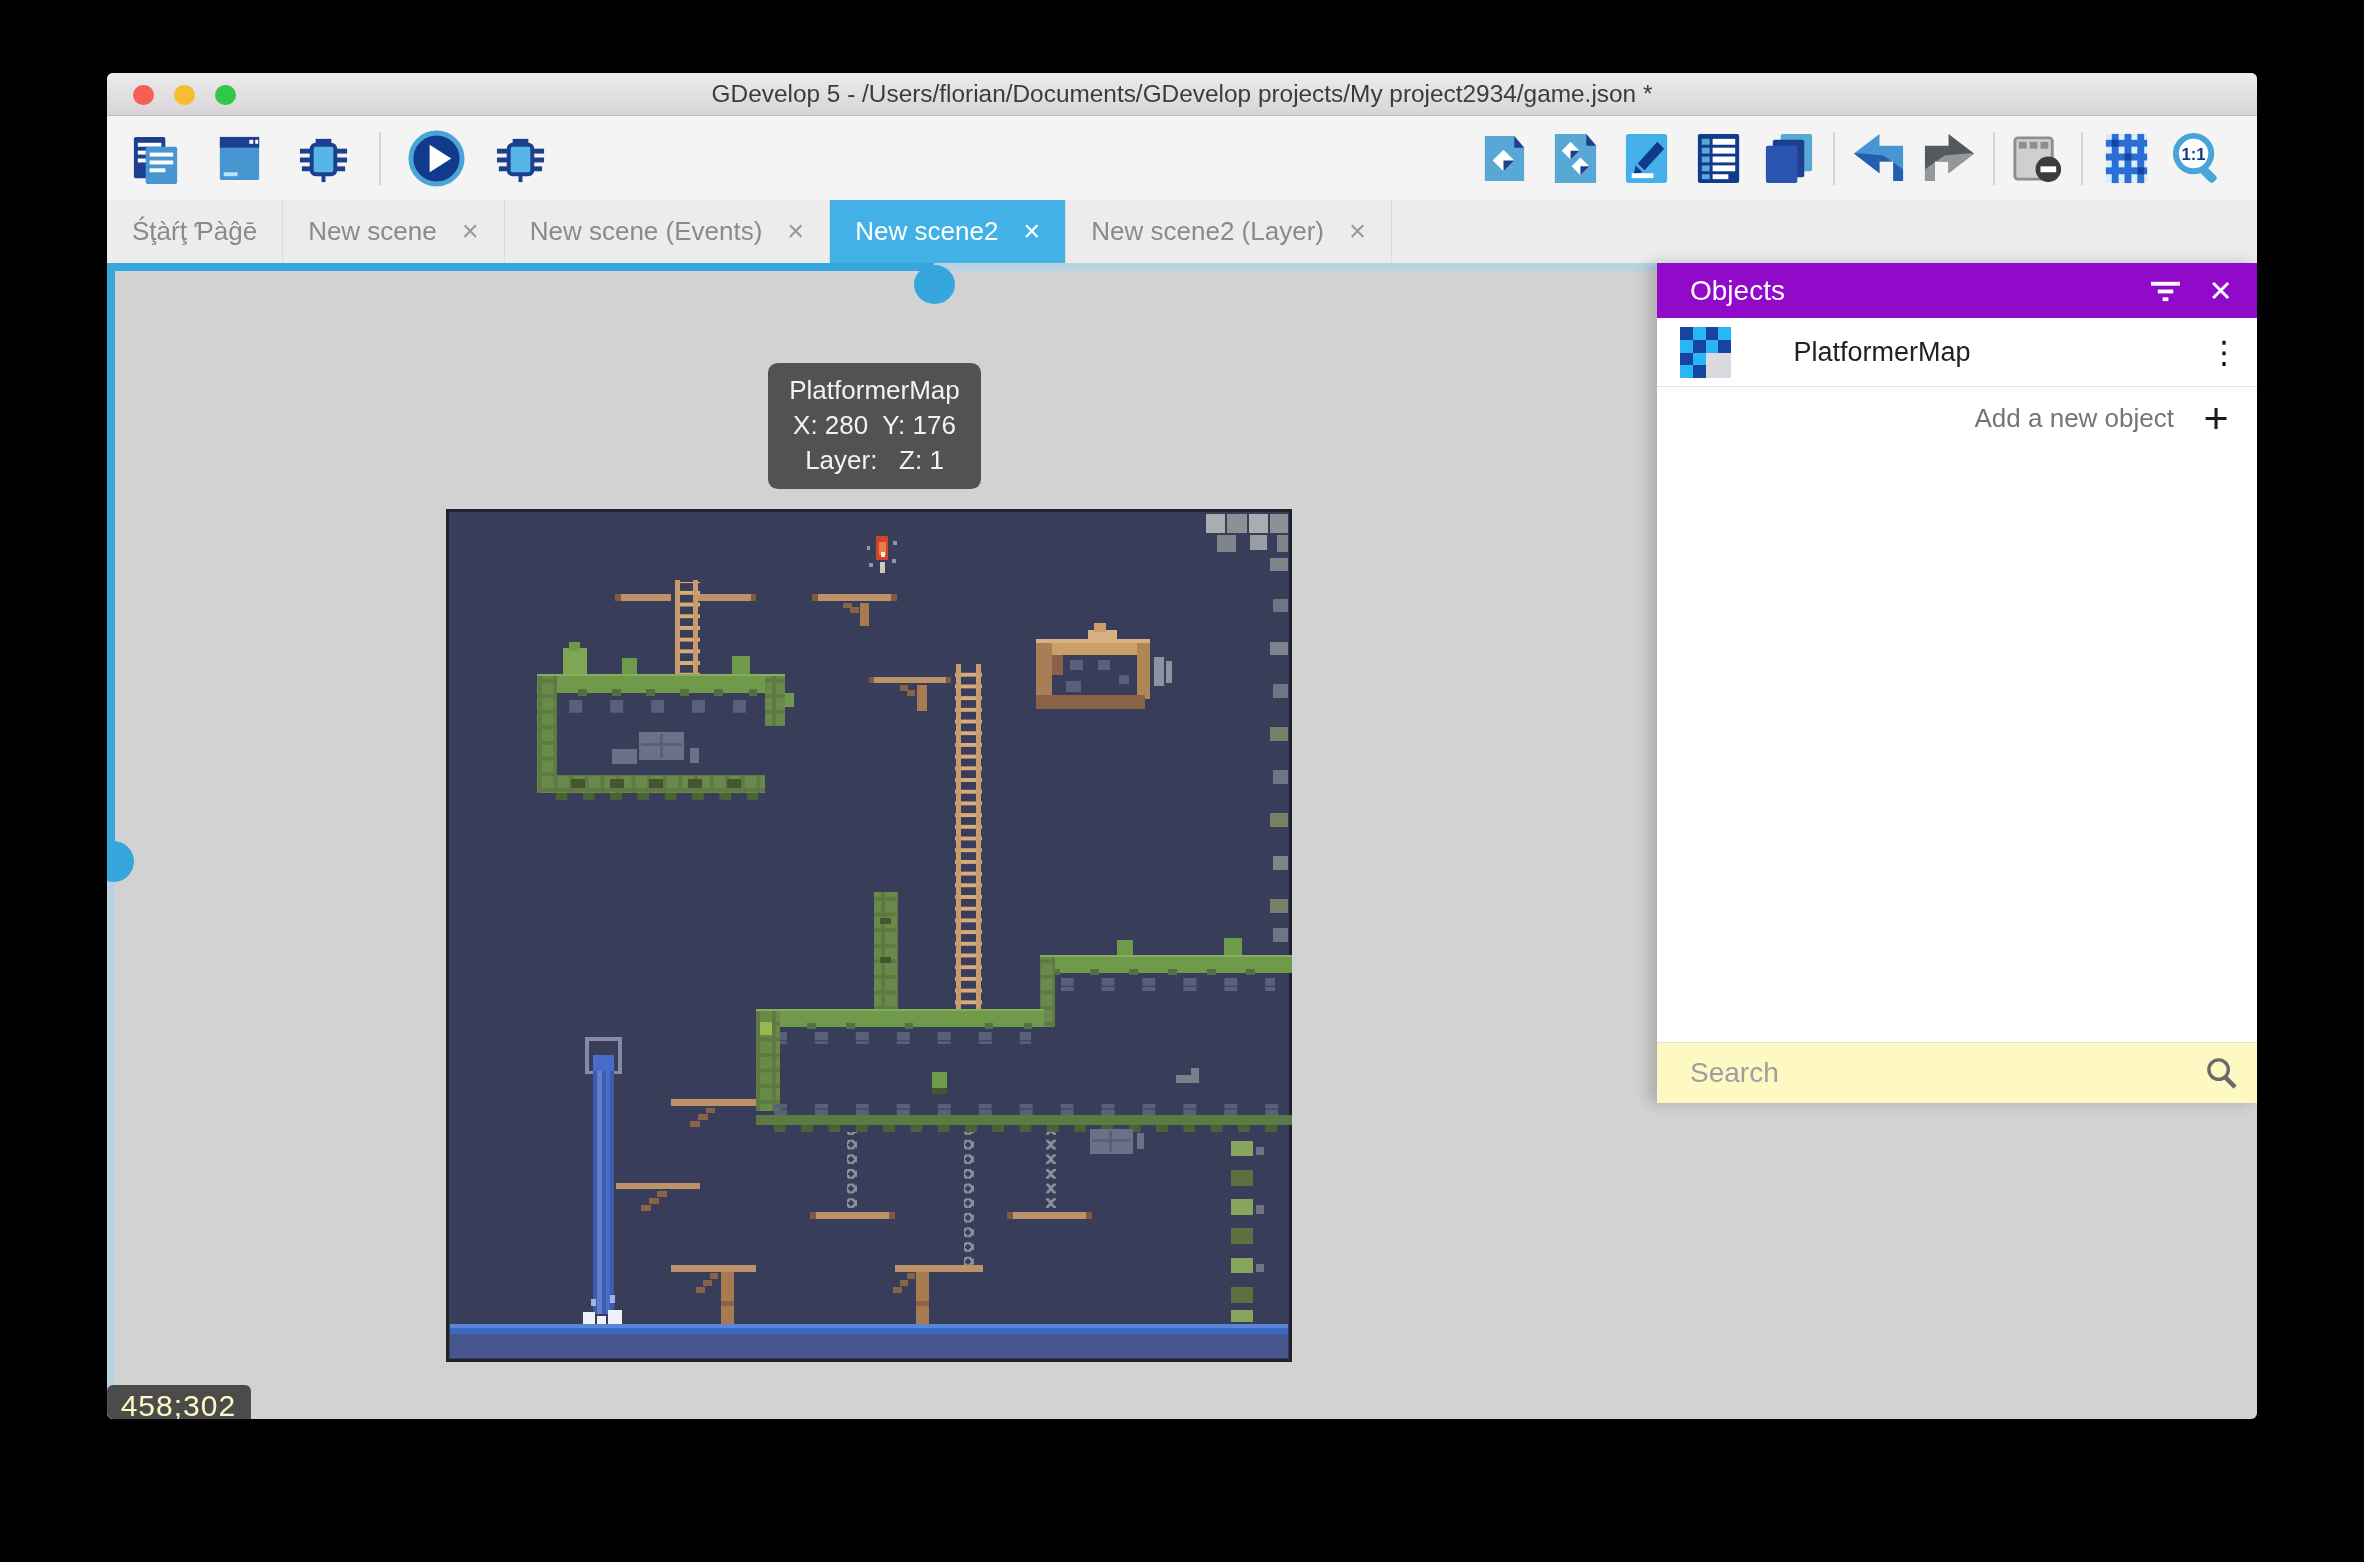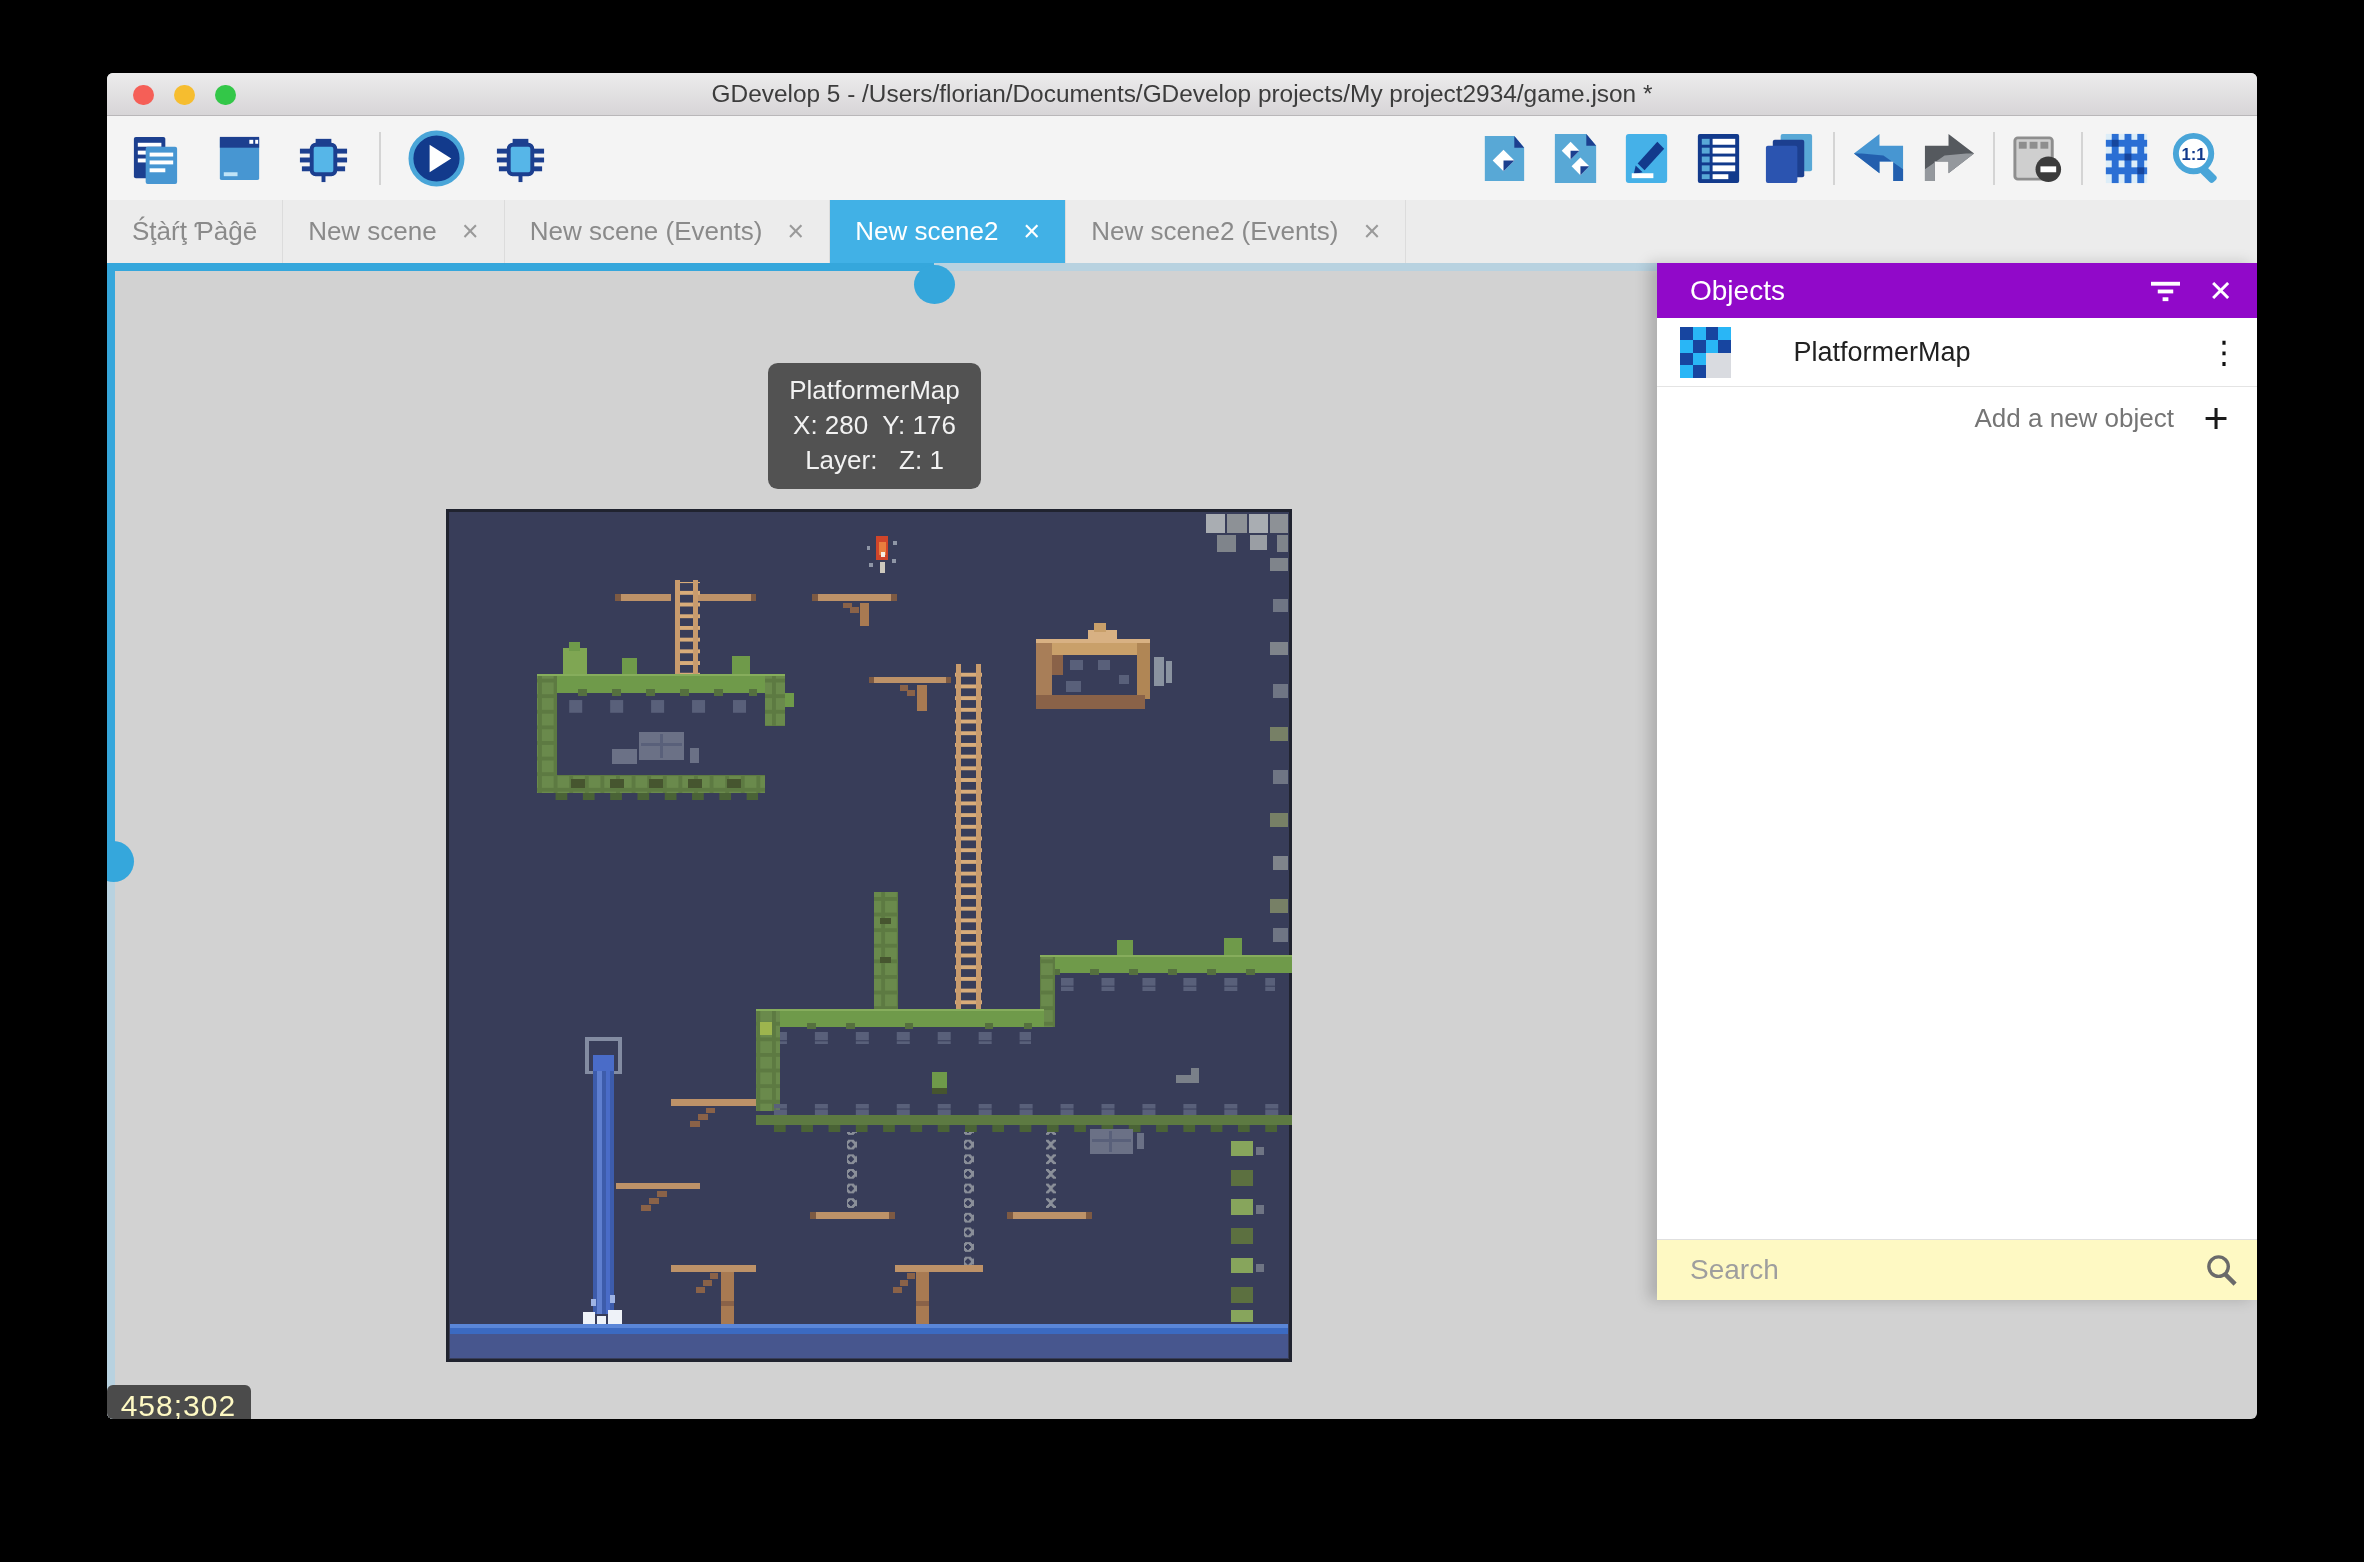--- a/index.html
+++ b/index.html
@@ -42,21 +42,21 @@
   .vscroll .knob{position:absolute;left:-13.7px;top:570px;width:41px;height:41px;border-radius:50%;background:#35a7dc;}
   .map-wrap{position:absolute;left:339px;top:246px;width:846px;height:853px;}
   
   .tooltip{position:absolute;left:661px;top:100px;width:213px;padding:9.8px 0 11.7px 0;
     background:rgba(72,72,72,.93);border-radius:9.8px;color:#f2f2f2;text-align:center;
     font-size:26px;line-height:35px;}
   .coords-badge{position:absolute;left:0px;top:1102px;min-width:117px;padding:3.9px 13.7px;
     background:#4b4b4b;color:#fef9c3;font-size:30px;font-weight:normal;border-radius:5.9px;
     letter-spacing:1px;margin-top:20px;}
   
-  .panel{position:absolute;left:1550px;top:0;width:601px;height:1037px;background:#fff;
+  .panel{position:absolute;left:1550px;top:0;width:601px;height:840px;background:#fff;
     box-shadow:-7.8px 0 13.7px rgba(0,0,0,.18);}
   .panel-header{position:absolute;left:0;top:0;width:100%;height:55px;background:#9109c9;
     display:flex;align-items:center;}
   .panel-title{color:#fff;font-size:28px;margin-left:33px;flex:1;}
   .ph-icon{width:55px;height:55px;display:flex;align-items:center;justify-content:center;color:#fff;}
   .obj-row{position:absolute;left:0;top:55px;width:100%;height:68px;border-bottom:1px solid #e4e4e4;
     display:flex;align-items:center;}
   .obj-thumb{margin-left:23.4px;width:51px;height:51px;}
   .obj-label{margin-left:62px;font-size:27px;color:#212121;flex:1;}
   .dots{width:68px;text-align:center;font-size:31px;color:#111;letter-spacing:0;}
@@ -252,21 +252,21 @@
     </div>
     <div class="tab">
       <span>New scene (Events)</span>
       <span class="x">×</span>
     </div>
     <div class="tab active">
       <span>New scene2</span>
       <span class="x">×</span>
     </div>
     <div class="tab">
-      <span>New scene2 (Events)</span>
+      <span>New scene2 (Layer)</span>
       <span class="x">×</span>
     </div>
   </div>
 
   <div class="content">
     <div class="canvas">
 
       <div class="hscroll">
         <div class="thumb"></div>
         <div class="knob"></div>

